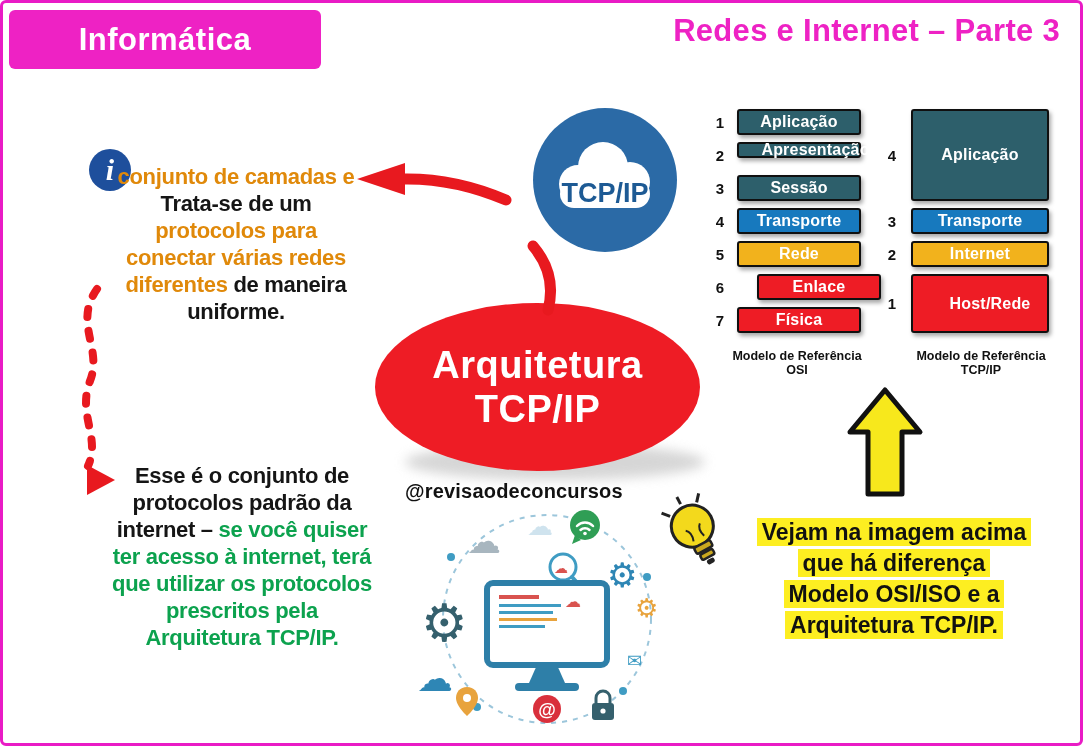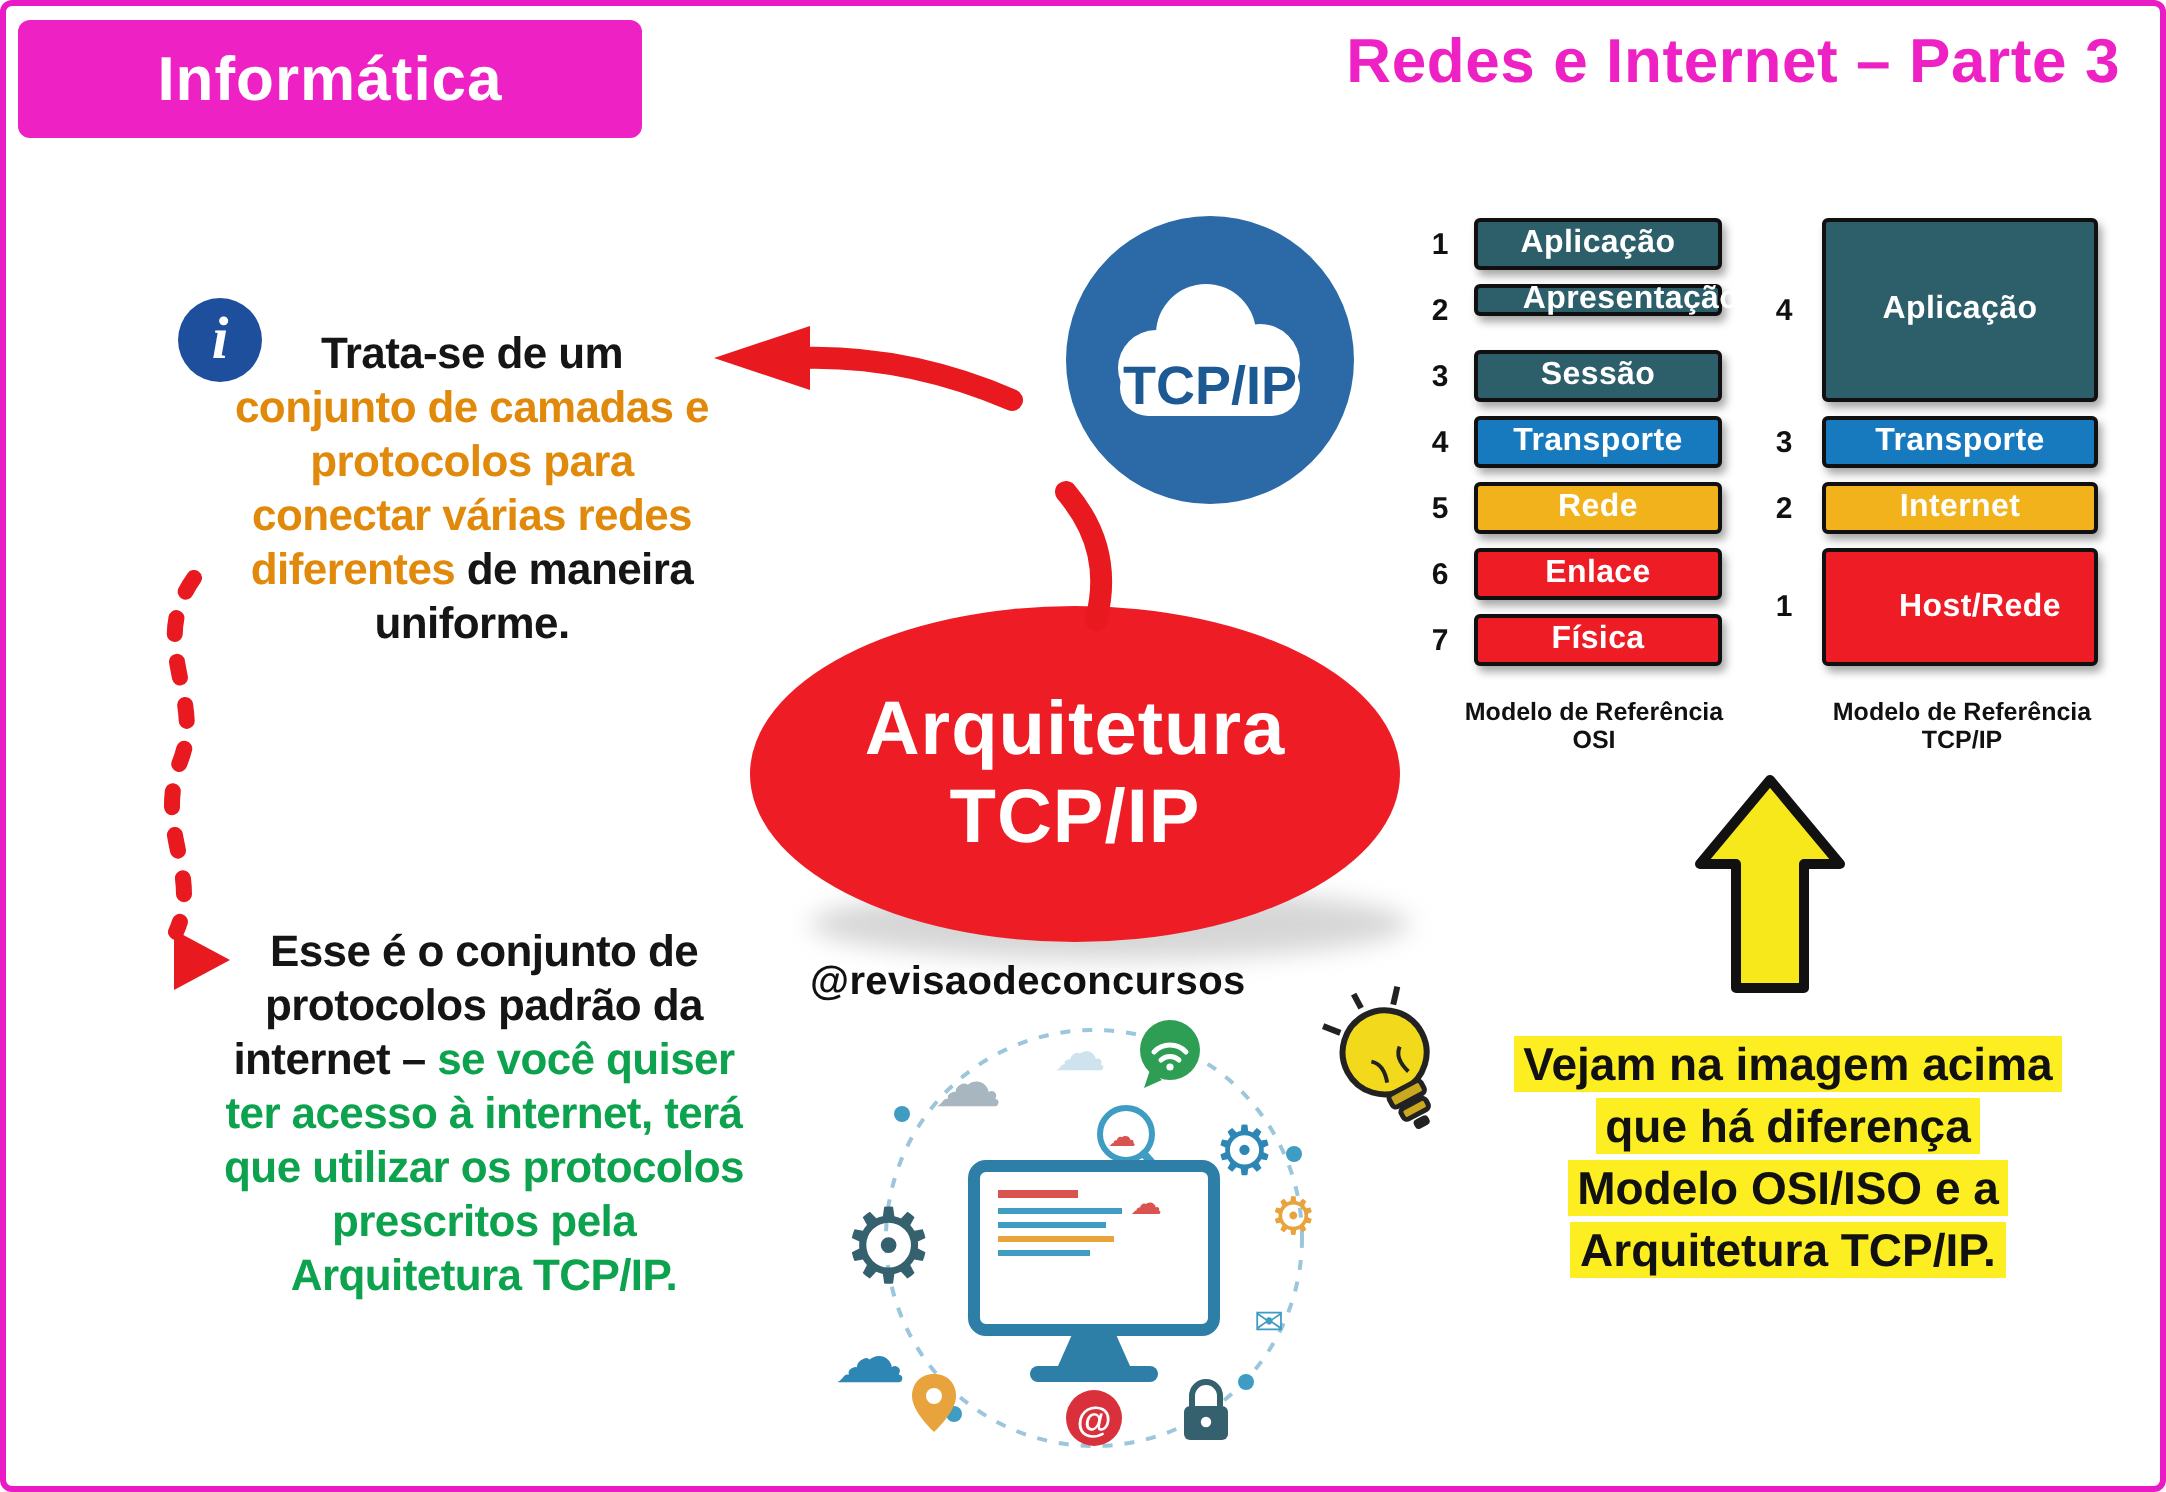--- a/index.html
+++ b/index.html
@@ -64,22 +64,22 @@
 
 <div class="page">
 
   <div class="hdr-left">
     <span>Informática</span>
   </div>
   <div class="hdr-right">Redes e Internet – Parte 3</div>
 
   <div class="info-icon">i</div>
   <div class="note note-top">
+      <div class="nline"><span class="c-orange">conjunto de camadas e</span></div>
       <div class="nline"><span class="c-black">Trata-se de um</span></div>
-      <div class="nline"><span class="c-orange">conjunto de camadas e</span></div>
       <div class="nline"><span class="c-orange">protocolos para</span></div>
       <div class="nline"><span class="c-orange">conectar várias redes</span></div>
       <div class="nline"><span class="c-orange">diferentes </span><span class="c-black">de maneira</span></div>
       <div class="nline"><span class="c-black">uniforme.</span></div>
     </div>
 
   <div class="logo-wrap">
     <svg width="148" height="148" viewBox="0 0 148 148">
       <circle cx="74" cy="74" r="72" fill="#2b6aa6"></circle>
       <g>
@@ -122,21 +122,21 @@
       <div class="layer-box" style="top: 0px; height: 26px; background: rgb(45, 95, 107);">Aplicação</div>
       <div class="layer-num" style="top: 33px; height: 26px;">2</div>
       <div class="layer-box" style="top: 33px; height: 16px; background: rgb(45, 95, 107); padding-left: 33px;">Apresentação</div>
       <div class="layer-num" style="top: 66px; height: 26px;">3</div>
       <div class="layer-box" style="top: 66px; height: 26px; background: rgb(45, 95, 107);">Sessão</div>
       <div class="layer-num" style="top: 99px; height: 26px;">4</div>
       <div class="layer-box" style="top: 99px; height: 26px; background: rgb(23, 121, 190);">Transporte</div>
       <div class="layer-num" style="top: 132px; height: 26px;">5</div>
       <div class="layer-box" style="top: 132px; height: 26px; background: rgb(242, 178, 28);">Rede</div>
       <div class="layer-num" style="top: 165px; height: 26px;">6</div>
-      <div class="layer-box" style="top: 165px; height: 26px; background: rgb(238, 28, 37);">Enlace</div>
+      <div class="layer-box" style="top: 165px; height: 26px; background: rgb(238, 28, 37); margin-left: 20px;">Enlace</div>
       <div class="layer-num" style="top: 198px; height: 26px;">7</div>
       <div class="layer-box" style="top: 198px; height: 26px; background: rgb(238, 28, 37);">Física</div>
     </div>
 
   <div class="model model-tcp">
     <div class="model-caption">Modelo de Referência TCP/IP</div>
   <div class="layer-num" style="top: 0px; height: 92px;">4</div>
       <div class="layer-box" style="top: 0px; height: 92px; background: rgb(45, 95, 107);">Aplicação</div>
       <div class="layer-num" style="top: 99px; height: 26px;">3</div>
       <div class="layer-box" style="top: 99px; height: 26px; background: rgb(23, 121, 190);">Transporte</div>

